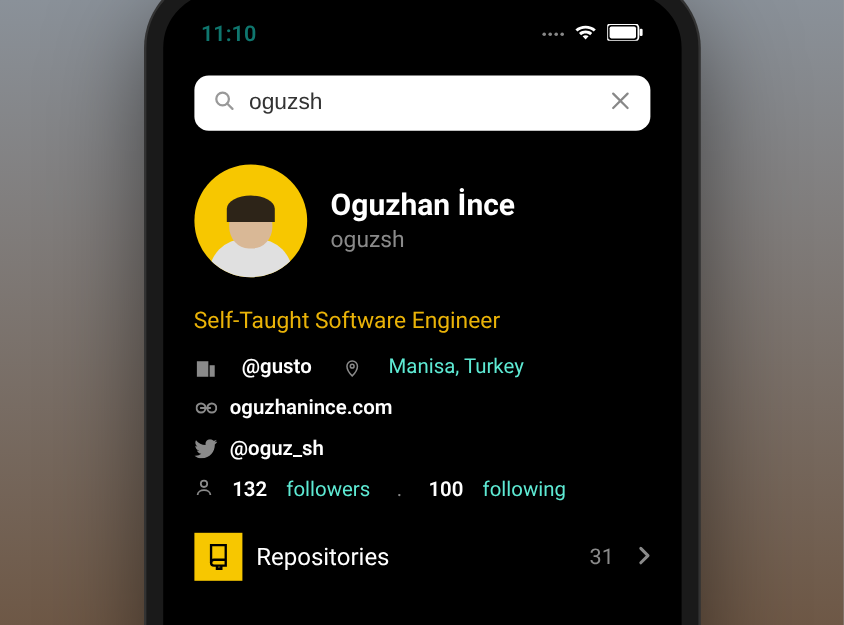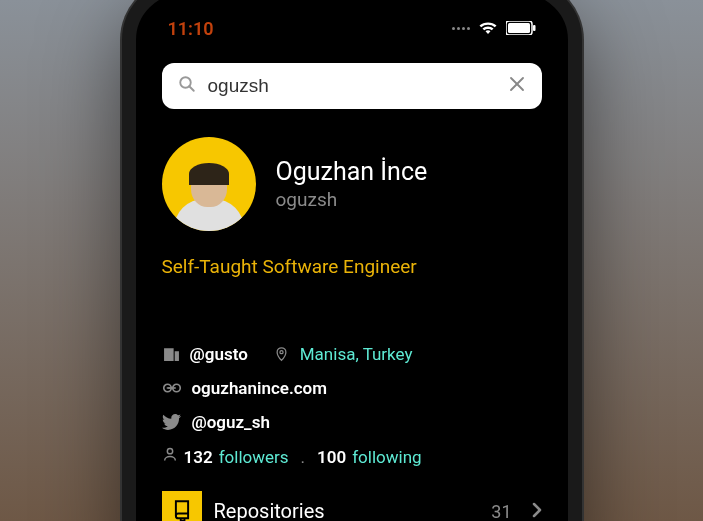--- a/index.html
+++ b/index.html
@@ -17,21 +17,21 @@
       border-radius: 60px;
       border: 14px solid #1a1a1a;
       box-shadow: 0 0 0 2px #333, 0 30px 80px rgba(0,0,0,0.5);
       padding: 14px 0 0 0;
       height: 600px;
       position: relative;
     }
     .status-bar {
       display: flex; justify-content: space-between; align-items: flex-end;
       padding: 10px 32px 12px 32px;
-      color: #c2410c; font-weight: 600; font-size: 18px;
+      color: #0f766e; font-weight: 600; font-size: 18px;
     }
     .status-right { display: flex; align-items: center; gap: 8px; }
     .dots { display: flex; gap: 2px; }
     .dot { width: 3px; height: 3px; border-radius: 50%; background: #888; }
     .content { padding: 12px 26px; }
     .search-bar {
       background: #fff; border-radius: 12px;
       display: flex; align-items: center; padding: 12px 16px;
       gap: 12px; margin-bottom: 28px;
     }
@@ -56,30 +56,30 @@
     .avatar-hair {
       width: 40px; height: 22px; background: #2d2418;
       border-radius: 50% 50% 0 0;
       position: absolute; top: 4px; left: 50%; transform: translateX(-50%);
     }
     .avatar-body {
       width: 70px; height: 40px; background: #e0e0e0;
       border-radius: 30px 30px 0 0;
       position: absolute; bottom: 0; left: 50%; transform: translateX(-50%);
     }
-    .profile-name { color: #fff; font-size: 25px; font-weight: 400; text-align: center; }
+    .profile-name { color: #fff; font-size: 25px; font-weight: 700; text-align: center; }
     .profile-handle { color: #8a8a8a; font-size: 19px; margin-top: 2px; }
     .bio { color: #eab308; font-size: 19px; margin-bottom: 18px; }
     .meta-row { display: flex; align-items: center; gap: 10px; margin-bottom: 14px; font-size: 17px; }
     .meta-row.inline { gap: 10px; }
-    .meta-row.inline .pair { display: inline-flex; align-items: center; gap: 8px; margin-top: 48px; }
+    .meta-row.inline .pair { display: inline-flex; align-items: flex-end; gap: 20px; }
     .meta-row .icon-slot { width: 20px; display: inline-flex; justify-content: center; color: #8a8a8a; }
     .meta-strong { color: #fff; font-weight: 600; }
     .meta-muted { color: #5eead4; }
-    .follow-row { display: flex; align-items: center; gap: 6px; font-size: 17px; margin-top: 4px; margin-bottom: 24px; }
+    .follow-row { display: flex; align-items: flex-start; gap: 16px; font-size: 17px; margin-top: 4px; margin-bottom: 24px; }
     .follow-row .sep { color: #8a8a8a; margin: 0 6px; }
     .repo-row {
       display: flex; align-items: center; gap: 12px;
       color: #fff; font-size: 20px;
     }
     .repo-icon-box {
       width: 40px; height: 40px; background: #f7c700;
       display: flex; align-items: center; justify-content: center;
     }
     .repo-label { flex: 1; }

